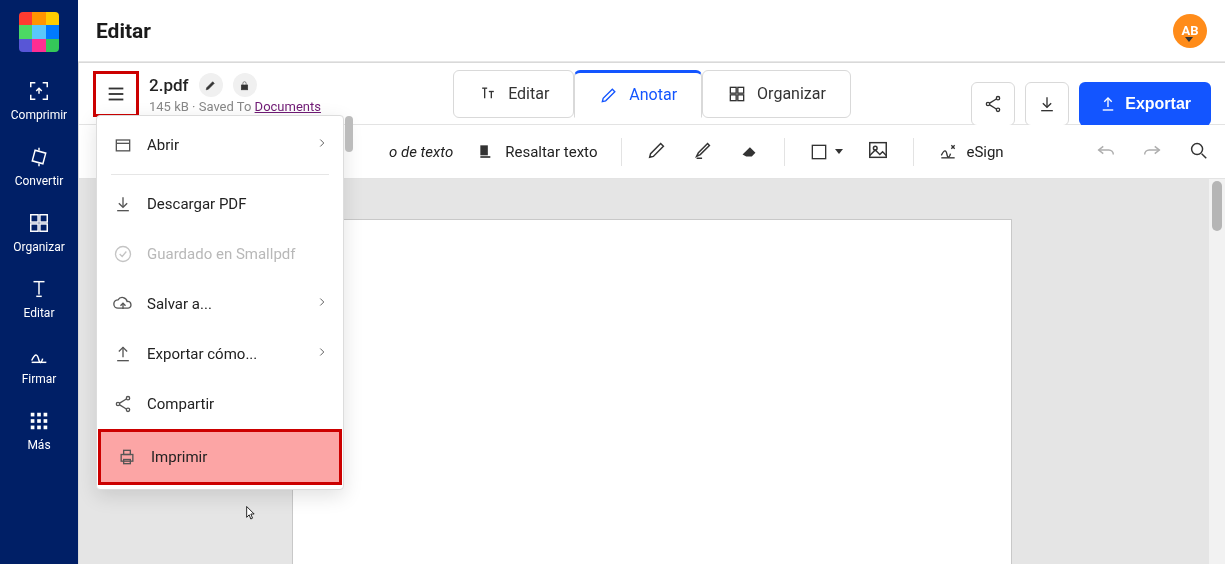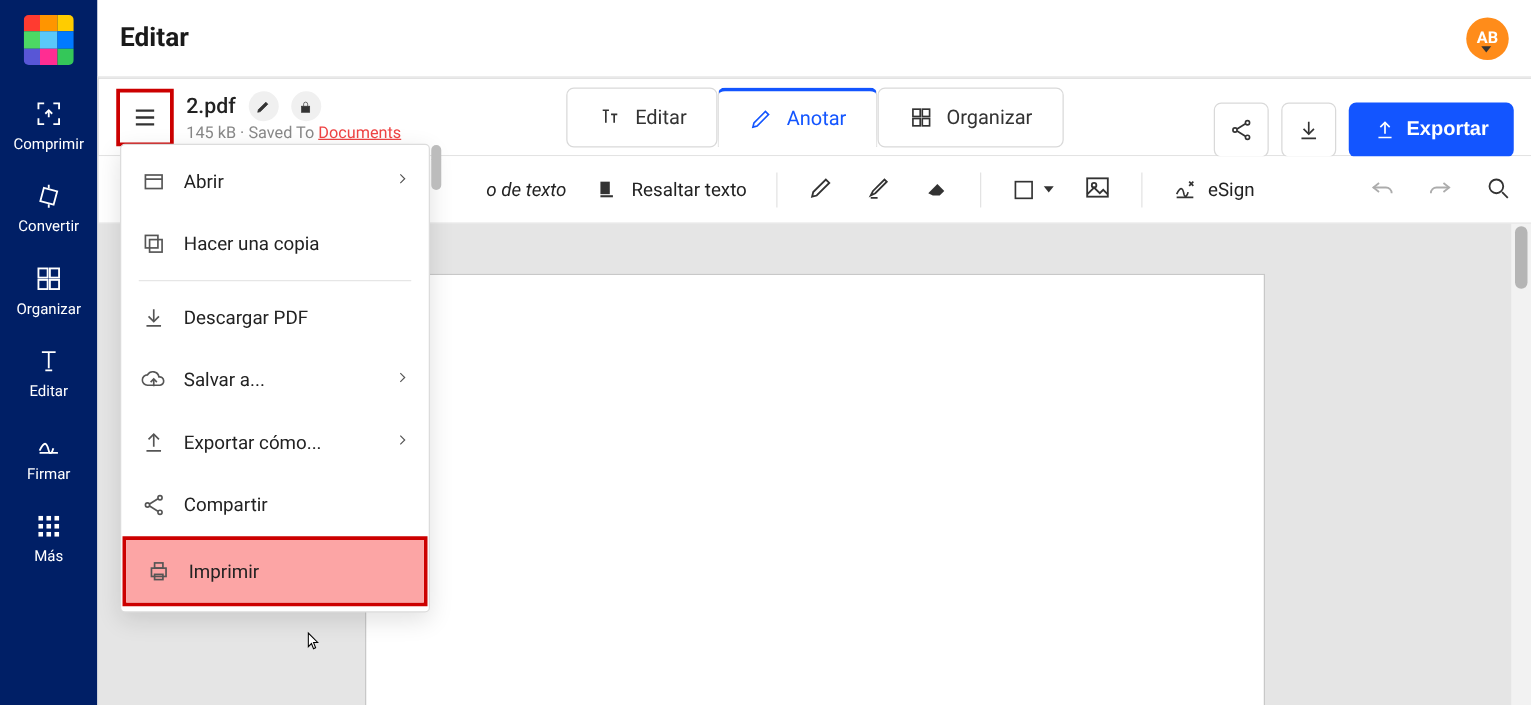--- a/index.html
+++ b/index.html
@@ -104,21 +104,21 @@
       display:flex; align-items:center; justify-content:center;
       margin-right:10px;
     }
     .hamburger-box svg { width:22px; height:22px; stroke:#333; stroke-width:2; }
     .file-info { display:flex; flex-direction:column; }
     .file-name-row { display:flex; align-items:center; gap:10px; }
     .file-name { font-size:17px; font-weight:500; color:#222;}
     .icon-circle { width:24px;height:24px;border-radius:50%;background:#f0f0f0;display:flex;align-items:center;justify-content:center;}
     .icon-circle svg {width:13px;height:13px;stroke:#333;fill:#333;}
     .file-meta { font-size:13px; color:#888; margin-top:2px;}
-    .file-meta a { color:#ef4444; text-decoration:underline;}
+    .file-meta a { color:#701a75; text-decoration:underline;}
 
     
     .center-tabs {
       position:absolute;
       left:0; right:0;
       display:flex;
       justify-content:center;
       gap:0;
       height:62px;
       align-items:center;
@@ -506,35 +506,35 @@
   <div class="menu-item">
     <svg viewBox="0 0 24 24">
         <rect x="4" y="6" width="16" height="13"></rect>
         <line x1="4" y1="10" x2="20" y2="10"></line>
       </svg>
     <span>Abrir</span>
     <span class="chevron"><svg viewBox="0 0 24 24">
           <polyline points="9 6 15 12 9 18"></polyline>
         </svg></span>
   </div>
-  <div class="menu-item">
-    <svg viewBox="0 0 24 24">
-        <rect x="8" y="8" width="12" height="12"></rect>
-        <rect x="4" y="4" width="12" height="12"></rect>
-      </svg>
-    <span>Hacer una copia</span>
-  </div>
   <div class="menu-sep"></div>
   <div class="menu-item">
     <svg viewBox="0 0 24 24">
         <line x1="12" y1="4" x2="12" y2="15"></line>
         <polyline points="7 11 12 16 17 11"></polyline>
         <line x1="5" y1="20" x2="19" y2="20"></line>
       </svg>
     <span>Descargar PDF</span>
+  </div>
+  <div class="menu-item disabled">
+    <svg viewBox="0 0 24 24">
+        <circle cx="12" cy="12" r="9"></circle>
+        <polyline points="8 12 11 15 16 9"></polyline>
+      </svg>
+    <span>Guardado en Smallpdf</span>
   </div>
   <div class="menu-item">
     <svg viewBox="0 0 24 24">
         <path d="M6 17a5 5 0 010-10 6 6 0 0111 2 4 4 0 011 8z"></path>
         <polyline points="9 14 12 11 15 14"></polyline>
         <line x1="12" y1="11" x2="12" y2="18"></line>
       </svg>
     <span>Salvar a...</span>
     <span class="chevron"><svg viewBox="0 0 24 24">
           <polyline points="9 6 15 12 9 18"></polyline>

